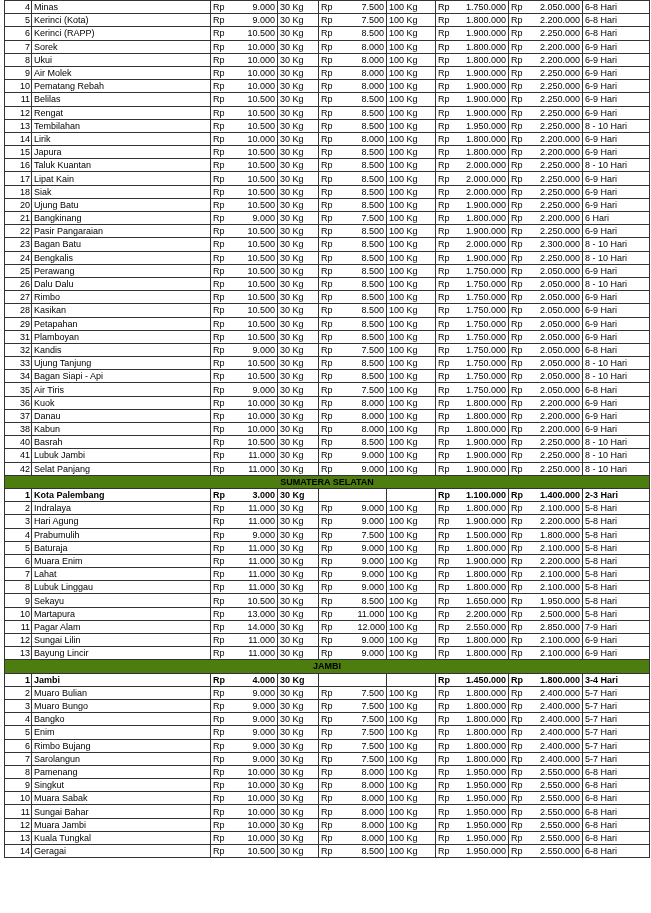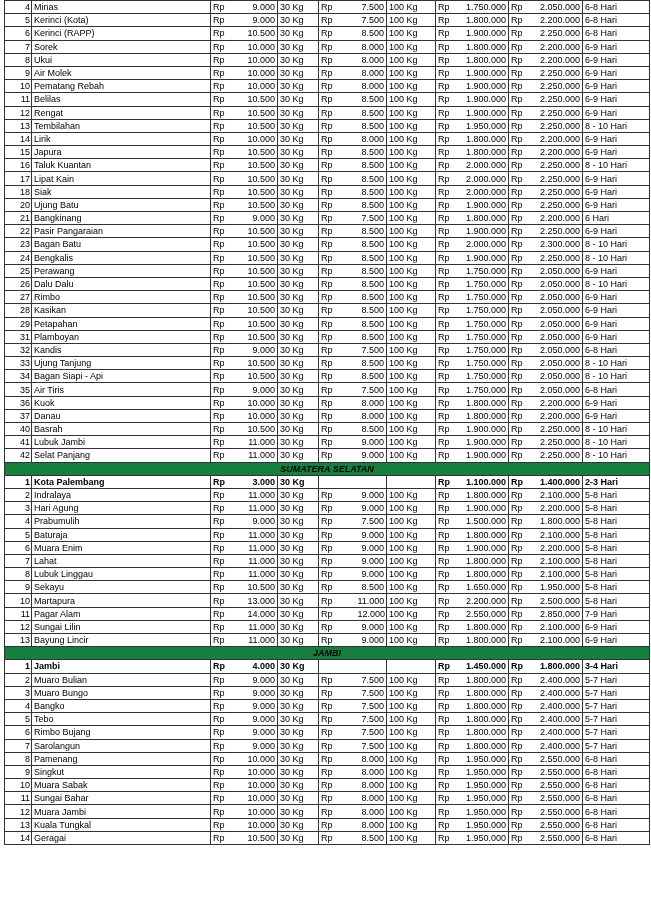--- a/index.html
+++ b/index.html
@@ -5,21 +5,21 @@
   html, body { margin:0; padding:0; background:#ffffff; }
   body { width:651px; height:913px; overflow:hidden; position:relative; font-family:"Liberation Sans", sans-serif; }
   #sheet { position:absolute; left:4px; top:0px; border-collapse:collapse; table-layout:fixed; width:645px; font-size:9px; color:#000; }
   #sheet td { border:1px solid #333; height:12.2px; padding:0 2px; white-space:nowrap; overflow:hidden; line-height:12px; }
   #sheet td.num { text-align:right; padding-right:1px; }
   #sheet td.rp { text-align:left; border-right:none; }
   #sheet td.amt { text-align:right; border-left:none; }
   #sheet td.kg { text-align:left; }
   #sheet td.days { text-align:left; }
   #sheet tr.bold td { font-weight:bold; }
-  #sheet tr.section td { background:#15803d; font-weight:bold; text-align:center; border:1px solid #333;font-style:italic; }
+  #sheet tr.section td { background:#4d7c0f; font-weight:bold; text-align:center; border:1px solid #333; }
 </style>
 </head>
 <body>
 
 <table id="sheet">
   <colgroup>
     <col style="width:27px">
     <col style="width:179px">
     <col style="width:30px">
     <col style="width:37px">
@@ -541,20 +541,35 @@
     <td class="rp">Rp</td>
     <td class="amt">8.000</td>
     <td class="kg">100 Kg</td>
     <td class="rp">Rp</td>
     <td class="amt">1.800.000</td>
     <td class="rp">Rp</td>
     <td class="amt">2.200.000</td>
     <td class="days">6-9 Hari</td>
   </tr>
 
+  <tr>
+    <td class="num">38</td>
+    <td>Kabun</td>
+    <td class="rp">Rp</td>
+    <td class="amt">10.000</td>
+    <td class="kg">30 Kg</td>
+    <td class="rp">Rp</td>
+    <td class="amt">8.000</td>
+    <td class="kg">100 Kg</td>
+    <td class="rp">Rp</td>
+    <td class="amt">1.800.000</td>
+    <td class="rp">Rp</td>
+    <td class="amt">2.200.000</td>
+    <td class="days">6-9 Hari</td>
+  </tr>
 
 
   <tr>
     <td class="num">40</td>
     <td>Basrah</td>
     <td class="rp">Rp</td>
     <td class="amt">10.500</td>
     <td class="kg">30 Kg</td>
     <td class="rp">Rp</td>
     <td class="amt">8.500</td>
@@ -873,21 +888,21 @@
     <td class="kg">100 Kg</td>
     <td class="rp">Rp</td>
     <td class="amt">1.800.000</td>
     <td class="rp">Rp</td>
     <td class="amt">2.400.000</td>
     <td class="days">5-7 Hari</td>
   </tr>
 
   <tr>
     <td class="num">5</td>
-    <td>Tebo</td>
+    <td>Enim</td>
     <td class="rp">Rp</td>
     <td class="amt">9.000</td>
     <td class="kg">30 Kg</td>
     <td class="rp">Rp</td>
     <td class="amt">7.500</td>
     <td class="kg">100 Kg</td>
     <td class="rp">Rp</td>
     <td class="amt">1.800.000</td>
     <td class="rp">Rp</td>
     <td class="amt">2.400.000</td>

